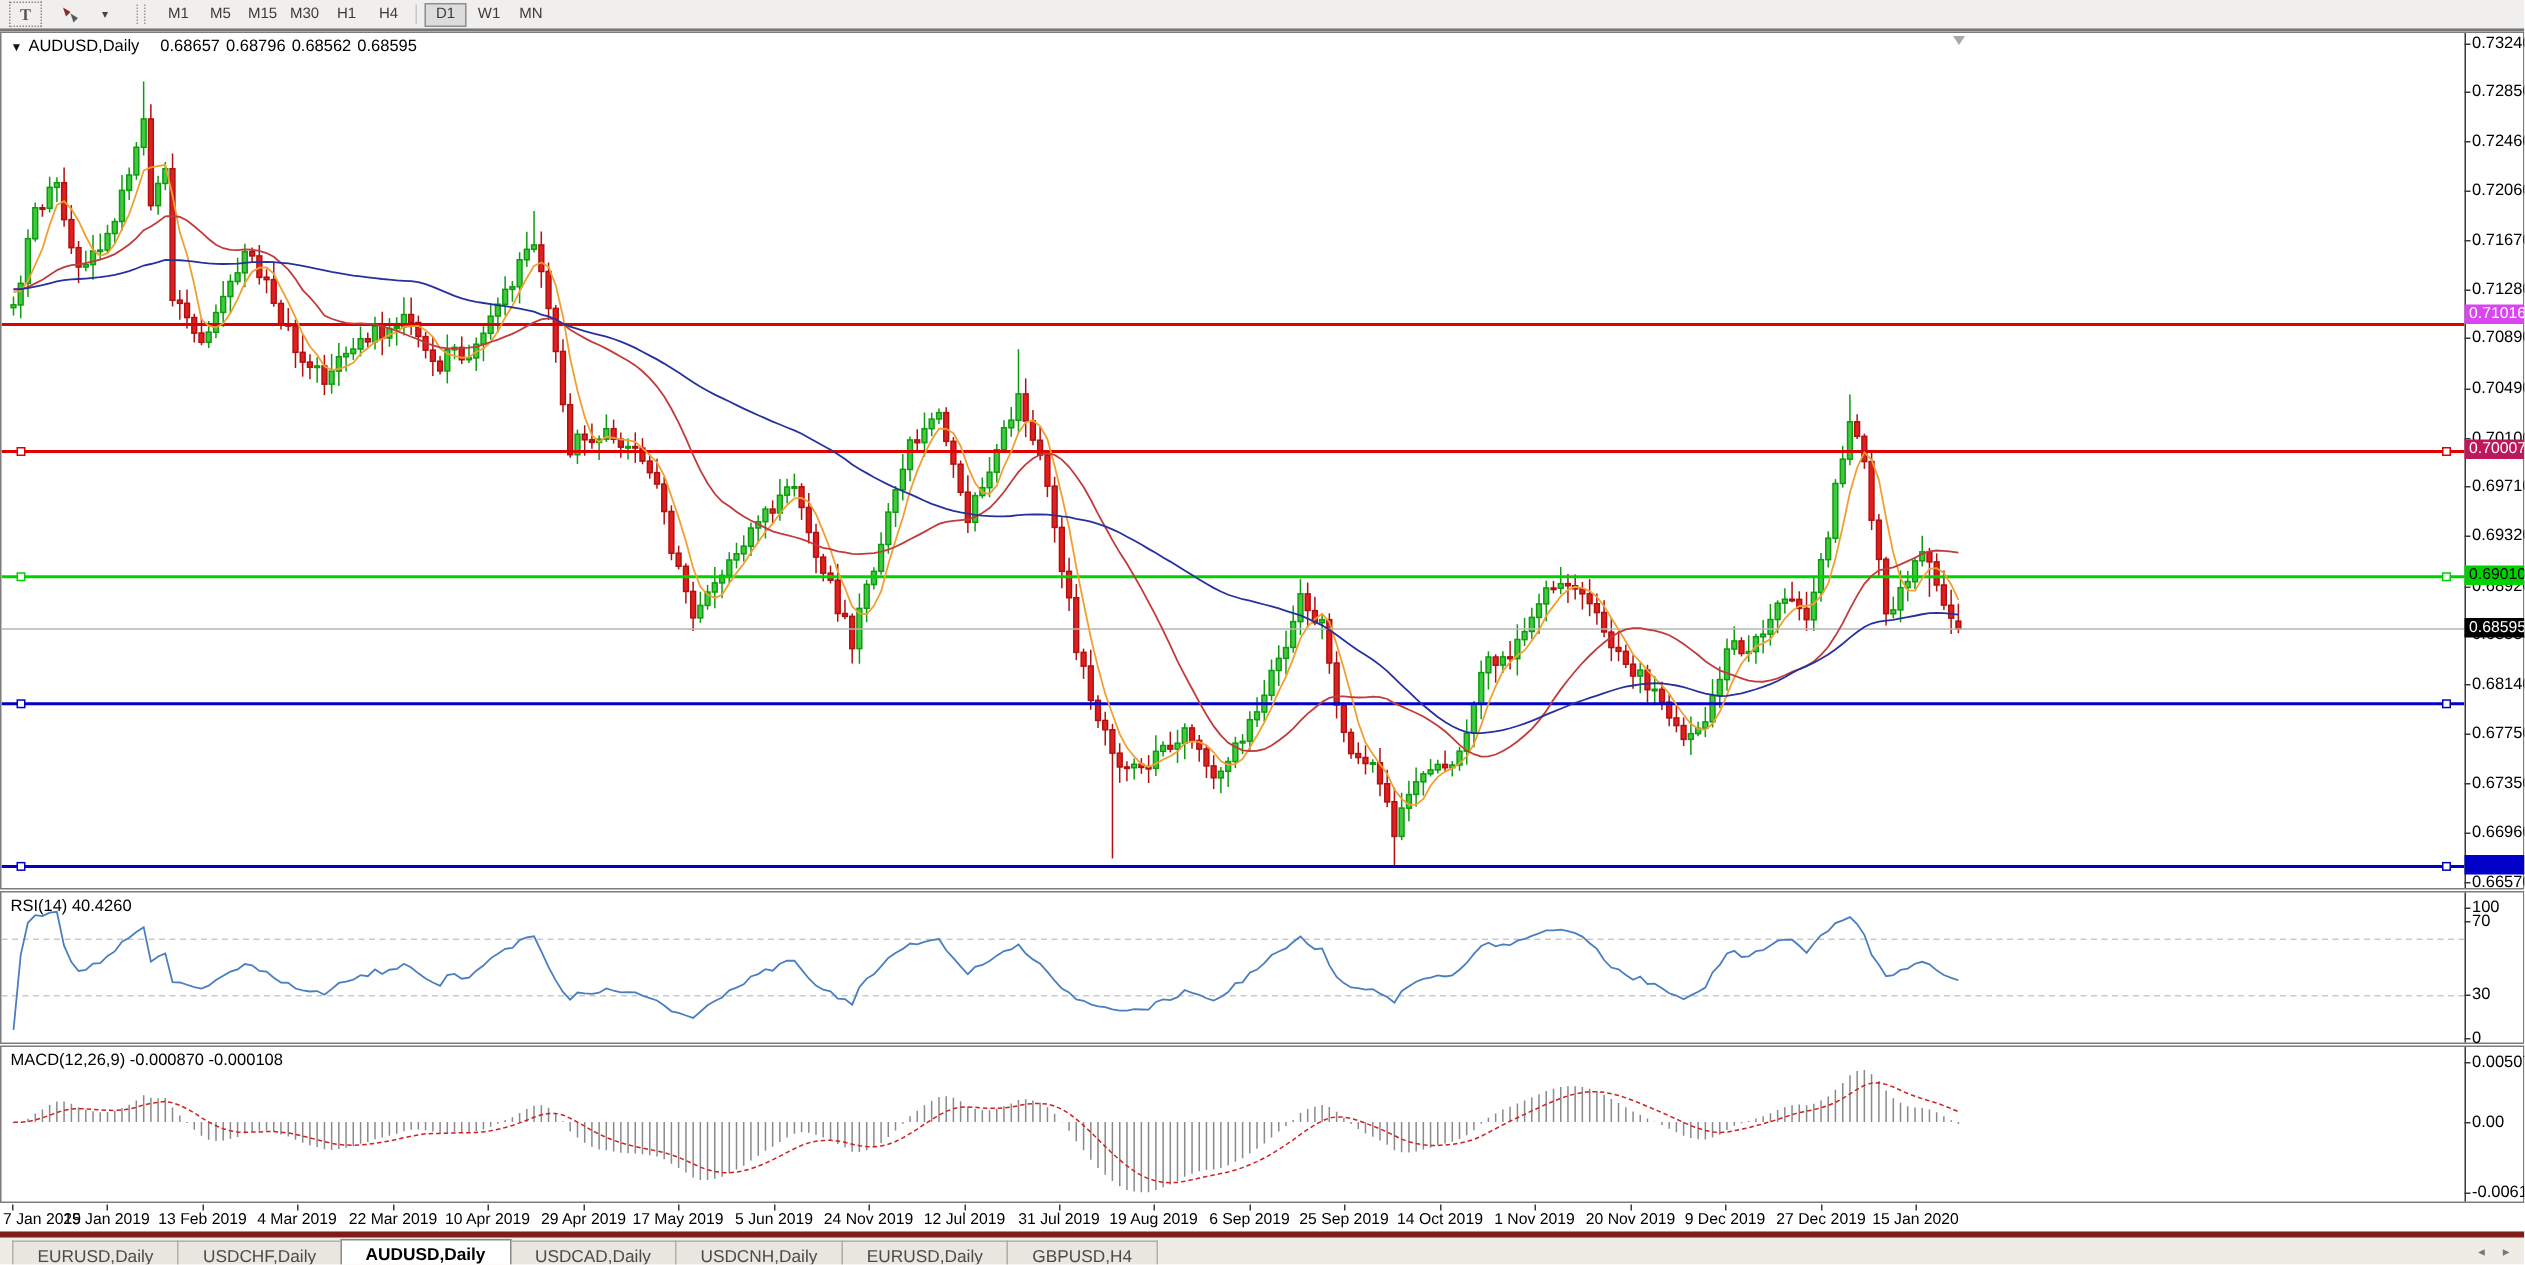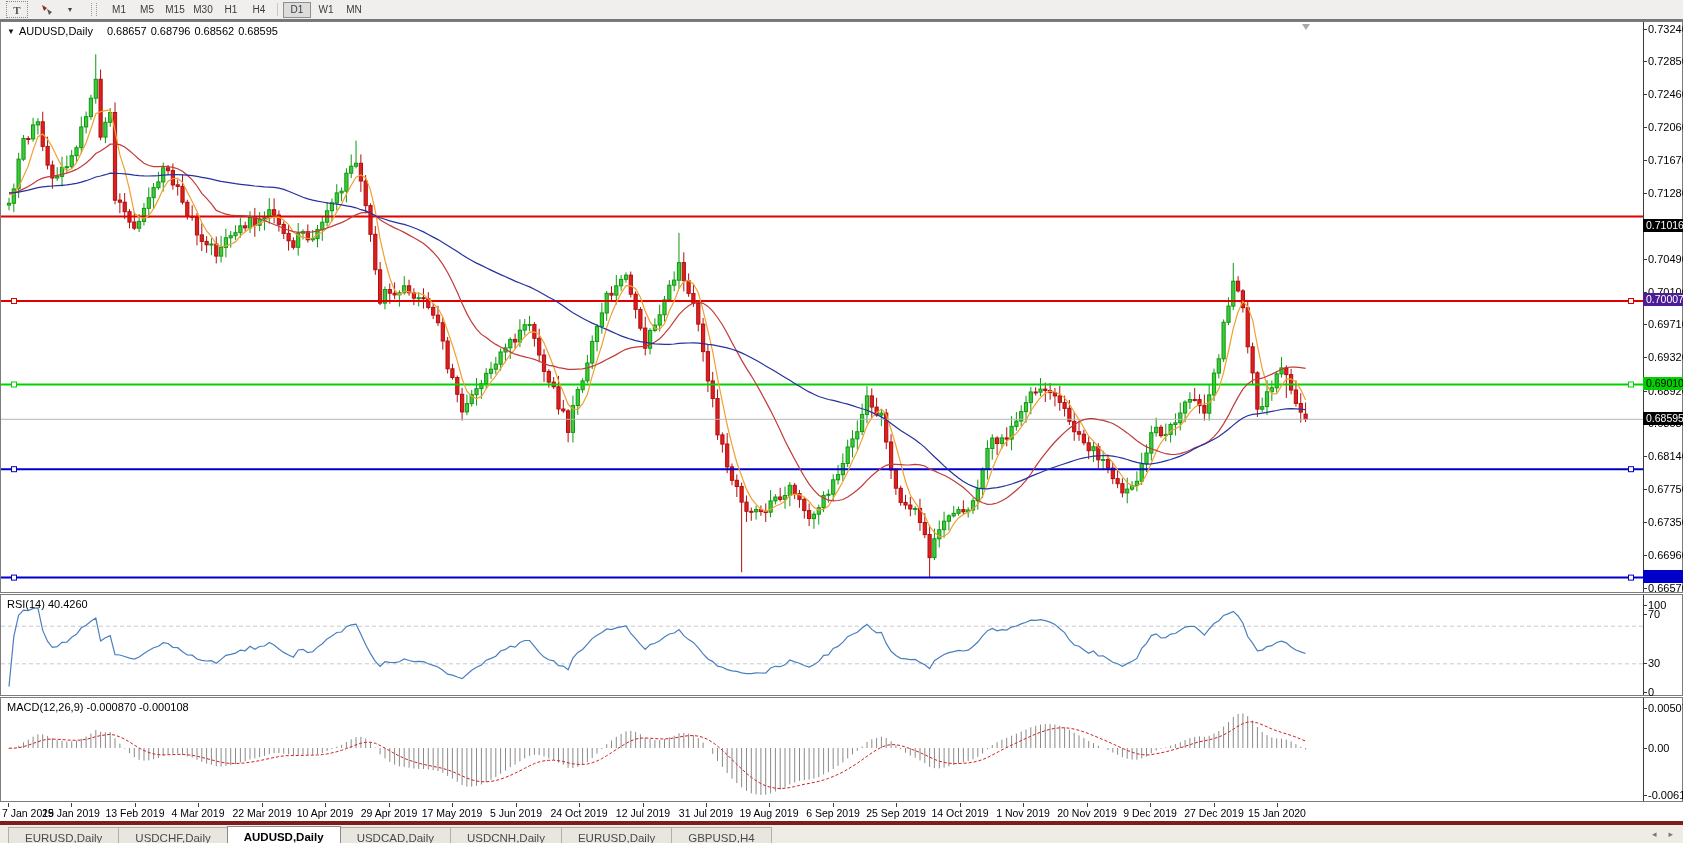--- a/index.html
+++ b/index.html
@@ -952,22 +952,22 @@
       <div class="ax-label" style="top: 285.663px;">0.70100</div>
       <div class="ax-label" style="top: 318.349px;">0.69710</div>
       <div class="ax-label" style="top: 351.035px;">0.69320</div>
       <div class="ax-label" style="top: 384.559px;">0.68920</div>
       <div class="ax-label" style="top: 417.245px;">0.68530</div>
       <div class="ax-label" style="top: 449.931px;">0.68140</div>
       <div class="ax-label" style="top: 482.617px;">0.67750</div>
       <div class="ax-label" style="top: 516.141px;">0.67350</div>
       <div class="ax-label" style="top: 548.827px;">0.66960</div>
       <div class="ax-label" style="top: 581.513px;">0.66570</div>
-      <div class="tag" style="top: 219px; background: #000000; color: rgb(255, 255, 255);">0.71016</div>
-      <div class="tag" style="top: 293.458px; background: #4c1d95; color: rgb(255, 255, 255);">0.70007</div>
+      <div class="tag" style="top: 203px; background: #d946ef; color: rgb(255, 255, 255);">0.71016</div>
+      <div class="tag" style="top: 293.458px; background: #be185d; color: rgb(255, 255, 255);">0.70007</div>
       <div class="tag" style="top: 377.016px; background: rgb(0, 210, 0); color: rgb(0, 0, 0);">0.69010</div>
       <div class="tag" style="top: 461.664px; background: #0f172a; color: rgb(255, 255, 255); margin-left: 48px;">0.68000</div>
       <div class="tag" style="top: 570.115px; background: rgb(0, 0, 200); color: rgb(255, 255, 255); padding-left: 47px;">0.66706</div>
       <div class="tag" style="top: 411.797px; background: rgb(0, 0, 0); color: rgb(255, 255, 255);">0.68595</div>
       <div class="ax-label" style="top: 599px;">100</div>
       <div class="ax-label" style="top: 608px;">70</div>
       <div class="ax-label" style="top: 657.3px;">30</div>
       <div class="ax-label" style="top: 685.5px;">0</div>
       <div class="ax-label" style="top: 702.415px;">0.005076</div>
       <div class="ax-label" style="top: 741.5px;">0.00</div>
@@ -987,21 +987,21 @@
       <div class="date-label" style="left: 262px;">22 Mar 2019</div>
       <div class="date-tick" style="left: 325px;"></div>
       <div class="date-label" style="left: 325px;">10 Apr 2019</div>
       <div class="date-tick" style="left: 389px;"></div>
       <div class="date-label" style="left: 389px;">29 Apr 2019</div>
       <div class="date-tick" style="left: 452px;"></div>
       <div class="date-label" style="left: 452px;">17 May 2019</div>
       <div class="date-tick" style="left: 516px;"></div>
       <div class="date-label" style="left: 516px;">5 Jun 2019</div>
       <div class="date-tick" style="left: 579px;"></div>
-      <div class="date-label" style="left: 579px;">24 Oct 2019</div>
+      <div class="date-label" style="left: 579px;">24 Nov 2019</div>
       <div class="date-tick" style="left: 643px;"></div>
       <div class="date-label" style="left: 643px;">12 Jul 2019</div>
       <div class="date-tick" style="left: 706px;"></div>
       <div class="date-label" style="left: 706px;">31 Jul 2019</div>
       <div class="date-tick" style="left: 769px;"></div>
       <div class="date-label" style="left: 769px;">19 Aug 2019</div>
       <div class="date-tick" style="left: 833px;"></div>
       <div class="date-label" style="left: 833px;">6 Sep 2019</div>
       <div class="date-tick" style="left: 896px;"></div>
       <div class="date-label" style="left: 896px;">25 Sep 2019</div>

